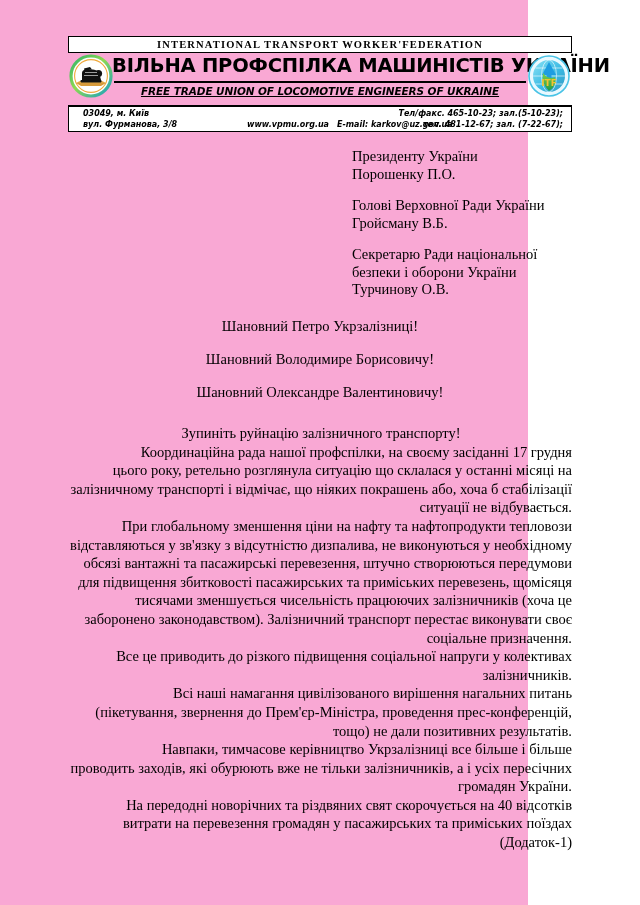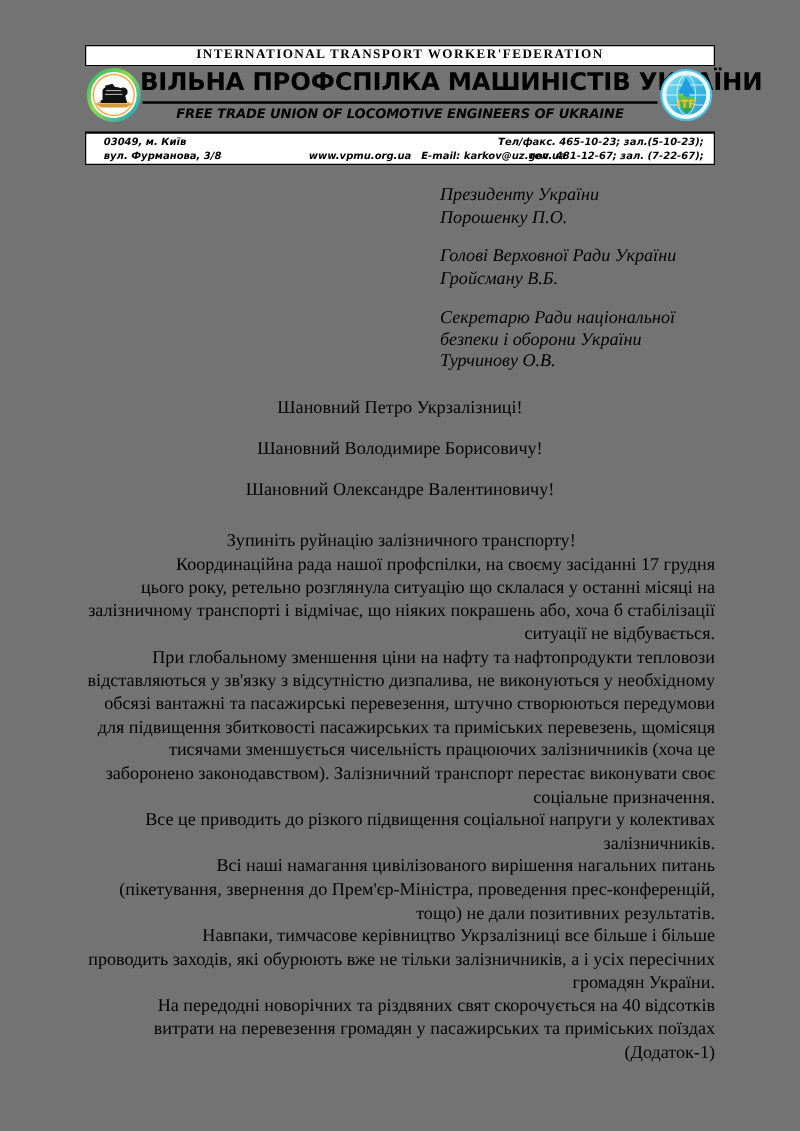--- a/index.html
+++ b/index.html
@@ -11,24 +11,24 @@
   body {
     width: 640px;
     height: 905px;
     font-family: "Liberation Serif", "DejaVu Serif", serif;
     color: #000000;
     overflow: hidden;
     position: relative;
   }
 
   .page {
-    width: 640px;
+    width: 528px;
     height: 905px;
     position: relative;
-    background: #737373;
+    background: #f9a8d4;
   }
 
   
   .letterhead {
     position: absolute;
     left: 68px;
     top: 36px;
     width: 504px;
   }
 
@@ -88,20 +88,21 @@
     right: 44px;
     top: 32px;
     text-align: center;
     font-family: "DejaVu Sans", "Liberation Sans", sans-serif;
     font-weight: bold;
     font-style: italic;
     font-size: 10.5px;
     letter-spacing: -0.1px;
     white-space: nowrap;
     line-height: 1.2;
+    text-decoration: underline;
   }
 
   
   .logo {
     position: absolute;
     top: 0px;
     width: 46px;
     height: 46px;
   }
   .logo-left { left: 0px; }
@@ -135,21 +136,21 @@
 
   
   .addressees {
     position: absolute;
     left: 352px;
     top: 148px;
     width: 260px;
     font-size: 14.5px;
     line-height: 17.5px;
   }
-  .addr-block { margin-bottom: 14px; font-style: italic; }
+  .addr-block { margin-bottom: 14px; }
   .addr-block:last-child { margin-bottom: 0; }
   .addr-line { white-space: nowrap; }
 
   .salutations {
     position: absolute;
     left: 70px;
     top: 318px;
     width: 500px;
     font-size: 14.5px;
     line-height: 17px;

